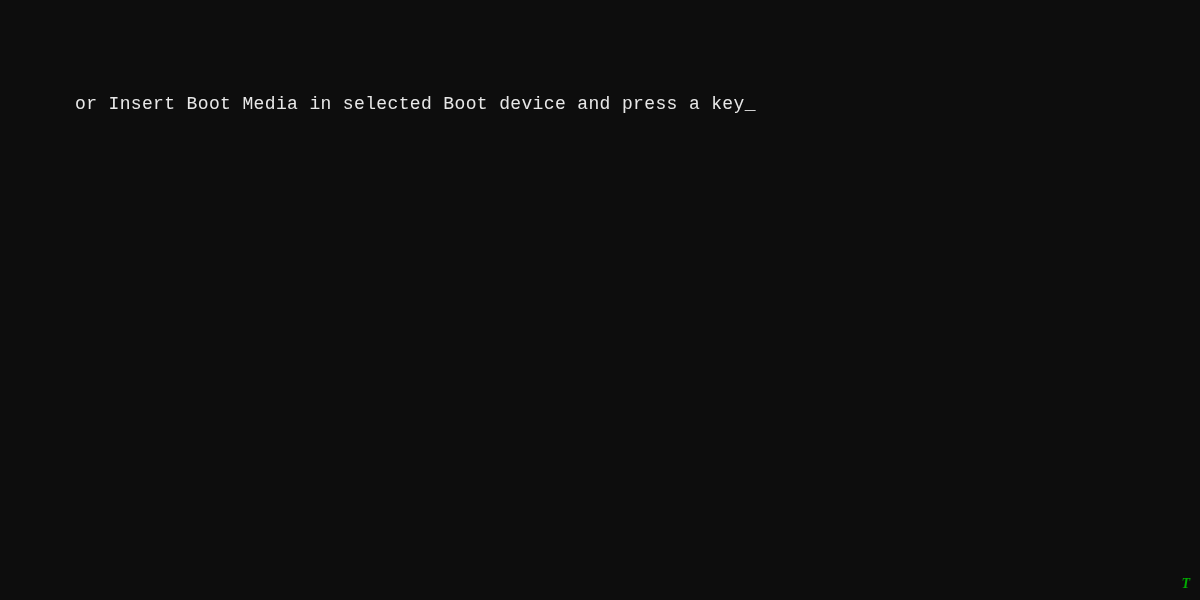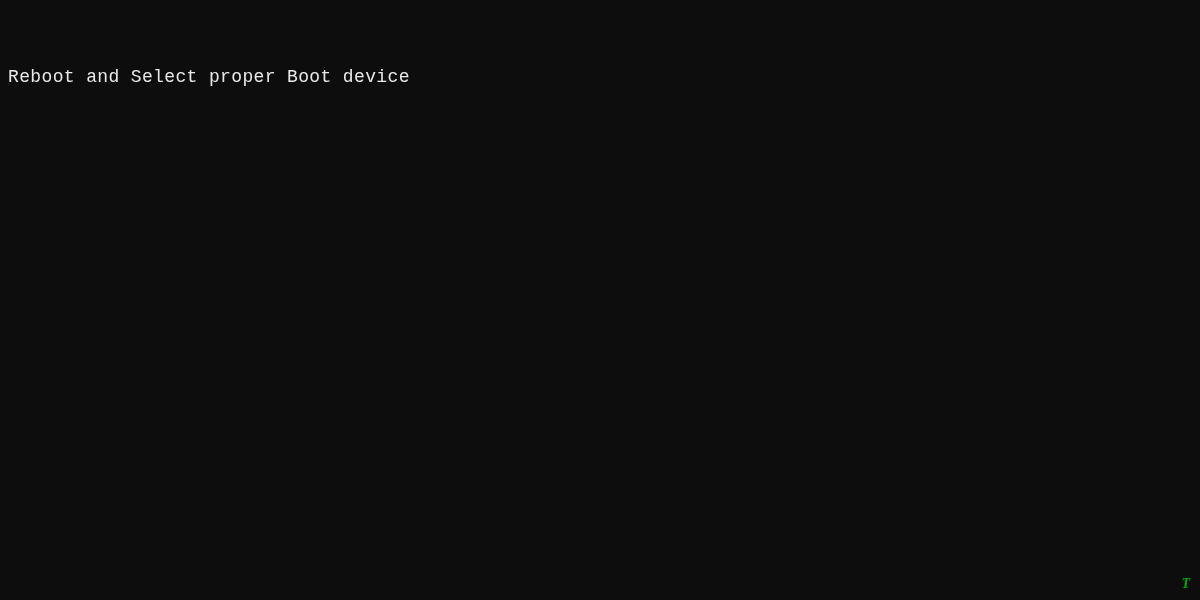--- a/index.html
+++ b/index.html
@@ -56,16 +56,18 @@
       font-style: italic;
       font-size: 14px;
       font-weight: bold;
     }
   </style>
 </head>
 <body>
 
 <div class="screen">
   <div class="boot-message">
-    <span class="line1">Reboot and Select proper Boot device</span>
+    <span class="line2">
+      <span>or Insert Boot Media in selected Boot device and press a key</span><span class="cursor">_</span>
+    </span>
   </div>
   <div class="watermark">T</div>
 </div>
 
 </body></html>

